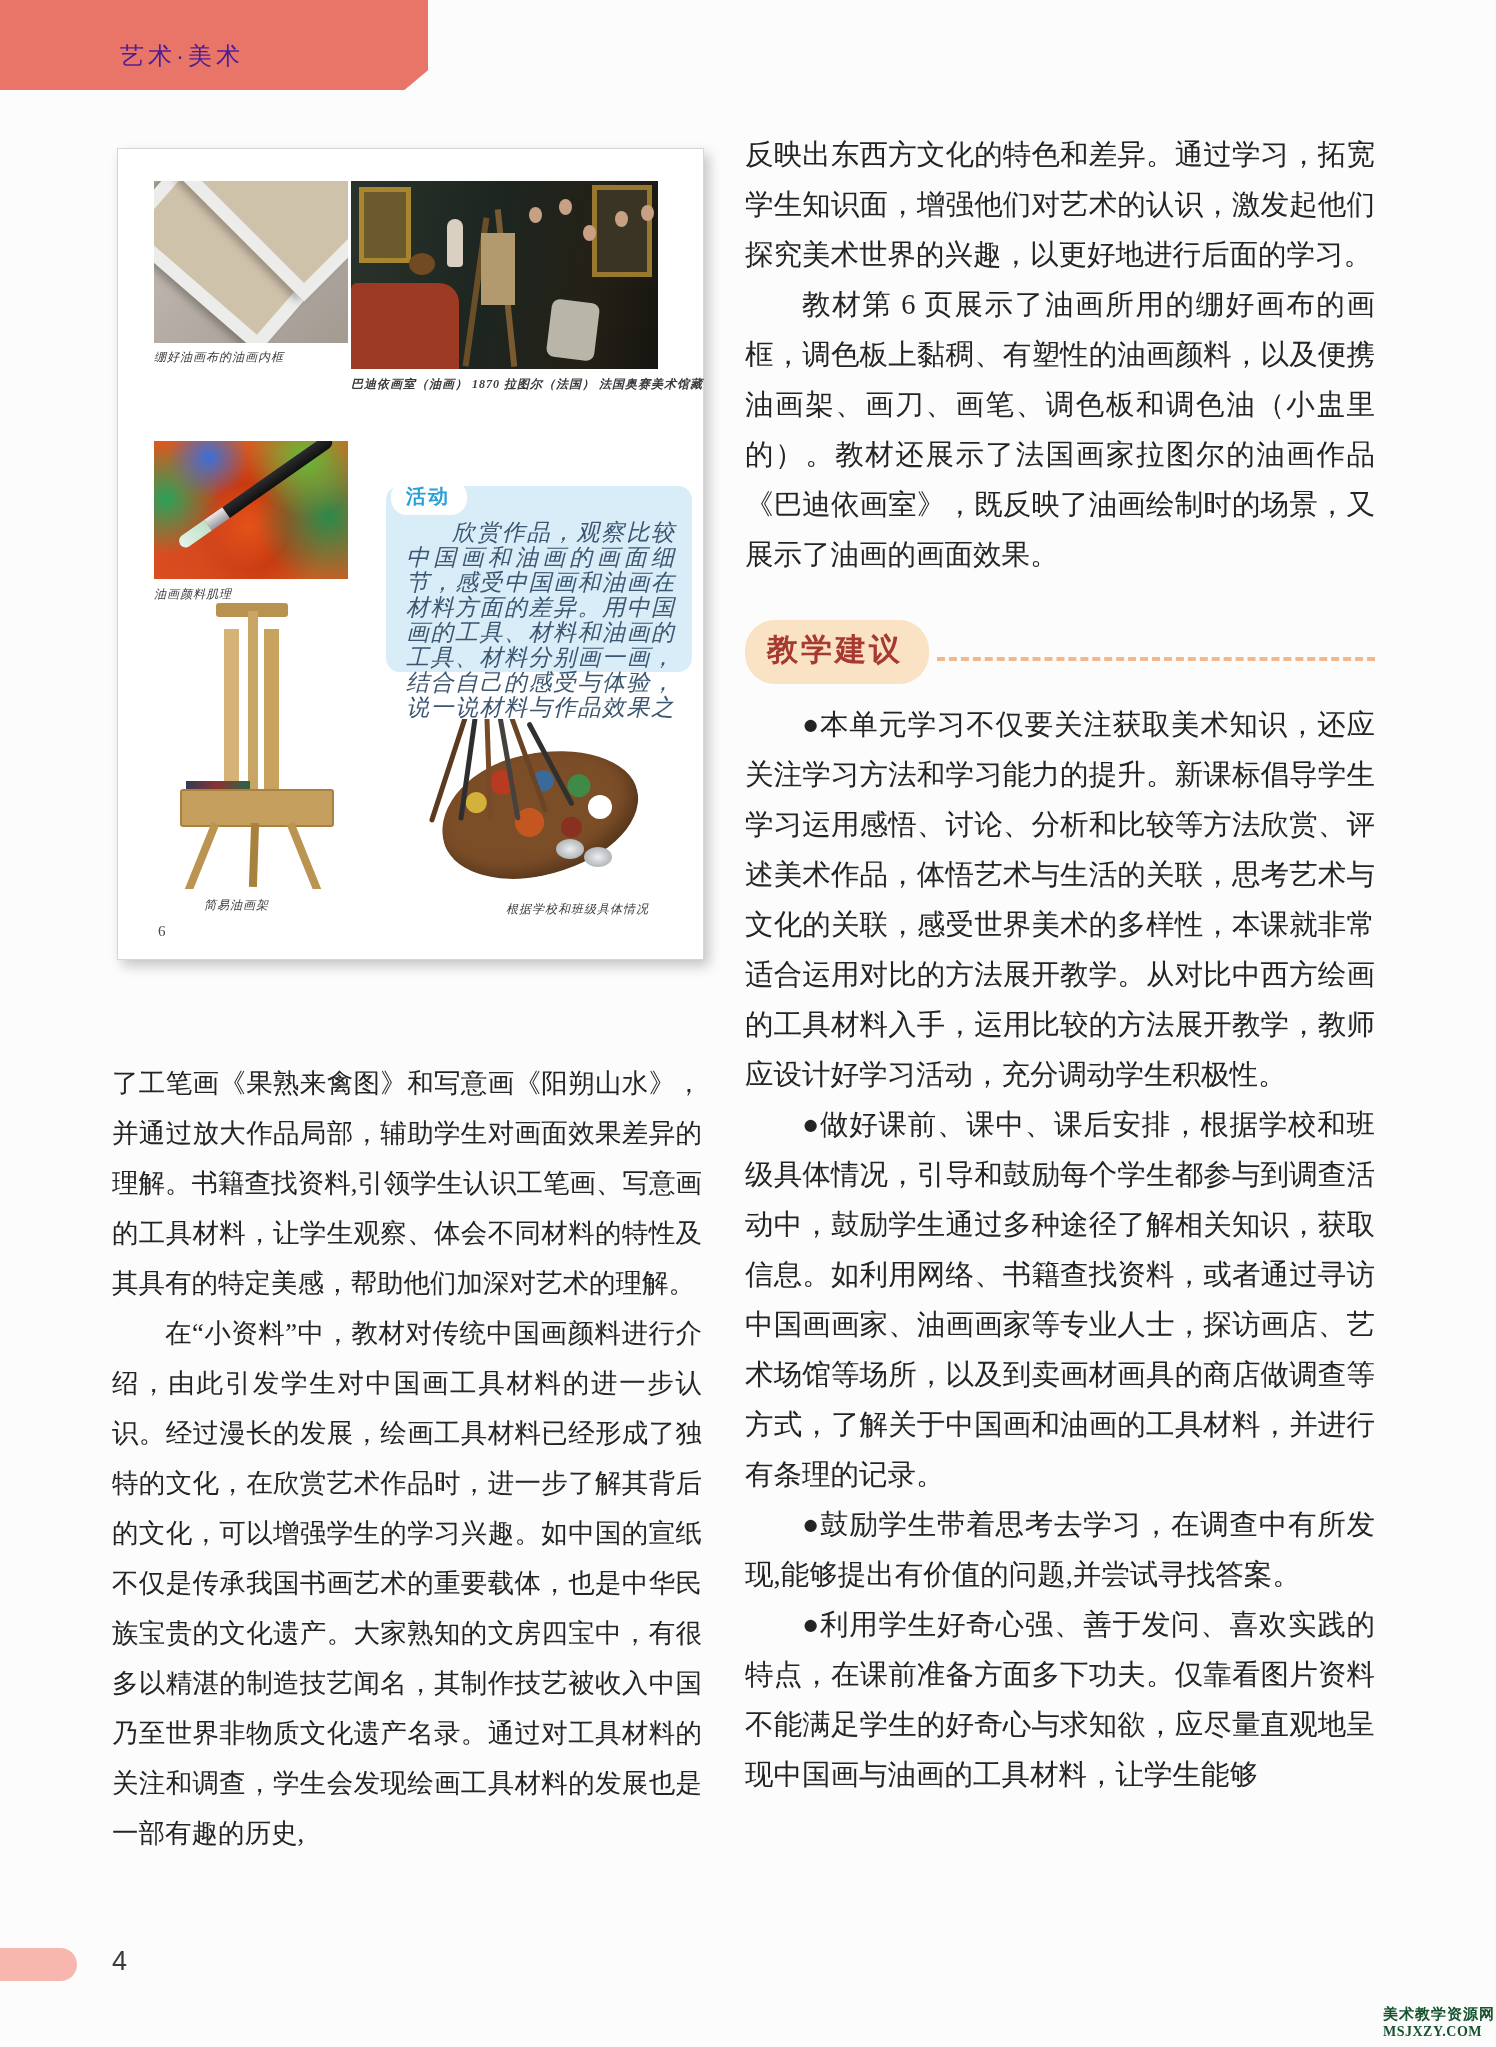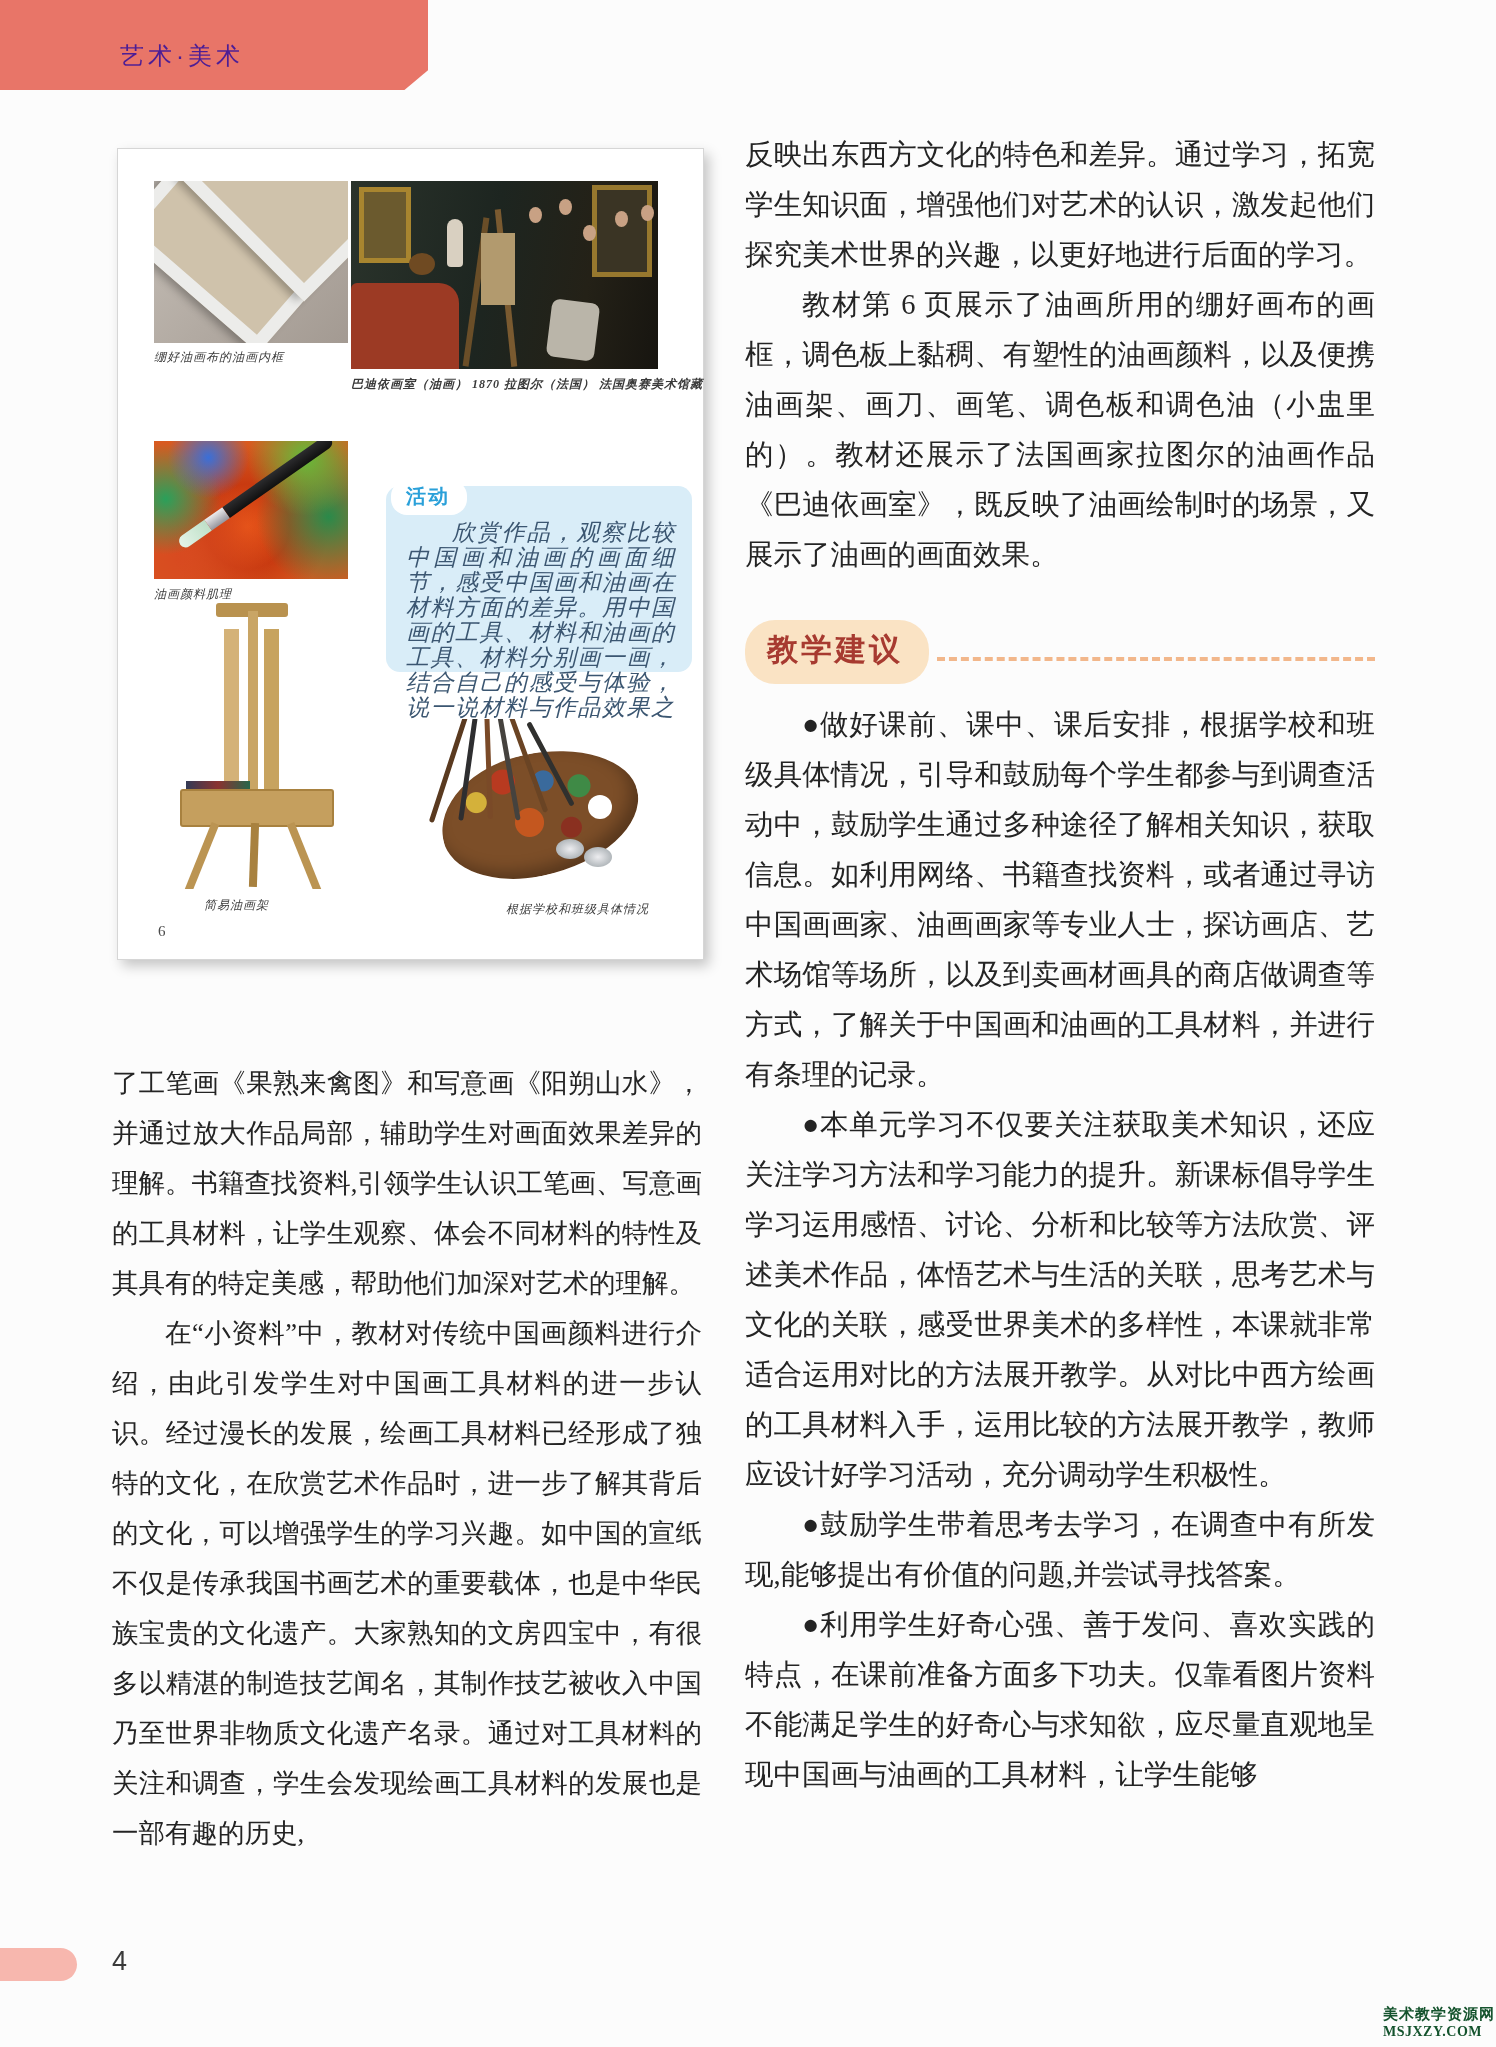--- a/index.html
+++ b/index.html
@@ -247,22 +247,22 @@
 
 <div class="right-col">
   <p>反映出东西方文化的特色和差异。通过学习，拓宽学生知识面，增强他们对艺术的认识，激发起他们探究美术世界的兴趣，以更好地进行后面的学习。</p>
   <p class="indent">教材第 6 页展示了油画所用的绷好画布的画框，调色板上黏稠、有塑性的油画颜料，以及便携油画架、画刀、画笔、调色板和调色油（小盅里的）。教材还展示了法国画家拉图尔的油画作品《巴迪依画室》，既反映了油画绘制时的场景，又展示了油画的画面效果。</p>
 
   <div class="suggest-row">
     <span class="suggest-pill">教学建议</span>
     <span class="suggest-dash"></span>
   </div>
 
+  <p class="indent">●本单元学习不仅要关注获取美术知识，还应关注学习方法和学习能力的提升。新课标倡导学生学习运用感悟、讨论、分析和比较等方法欣赏、评述美术作品，体悟艺术与生活的关联，思考艺术与文化的关联，感受世界美术的多样性，本课就非常适合运用对比的方法展开教学。从对比中西方绘画的工具材料入手，运用比较的方法展开教学，教师应设计好学习活动，充分调动学生积极性。</p>
   <p class="indent">●做好课前、课中、课后安排，根据学校和班级具体情况，引导和鼓励每个学生都参与到调查活动中，鼓励学生通过多种途径了解相关知识，获取信息。如利用网络、书籍查找资料，或者通过寻访中国画画家、油画画家等专业人士，探访画店、艺术场馆等场所，以及到卖画材画具的商店做调查等方式，了解关于中国画和油画的工具材料，并进行有条理的记录。</p>
-  <p class="indent">●本单元学习不仅要关注获取美术知识，还应关注学习方法和学习能力的提升。新课标倡导学生学习运用感悟、讨论、分析和比较等方法欣赏、评述美术作品，体悟艺术与生活的关联，思考艺术与文化的关联，感受世界美术的多样性，本课就非常适合运用对比的方法展开教学。从对比中西方绘画的工具材料入手，运用比较的方法展开教学，教师应设计好学习活动，充分调动学生积极性。</p>
   <p class="indent">●鼓励学生带着思考去学习，在调查中有所发现,能够提出有价值的问题,并尝试寻找答案。</p>
   <p class="indent">●利用学生好奇心强、善于发问、喜欢实践的特点，在课前准备方面多下功夫。仅靠看图片资料不能满足学生的好奇心与求知欲，应尽量直观地呈现中国画与油画的工具材料，让学生能够</p>
 </div>
 
 <div class="footer-pink-tab"></div>
 <div class="footer-page-number">4</div>
 <div class="watermark">
   <div class="wm1">美术教学资源网</div>
   <div class="wm2">MSJXZY.COM</div>
 </div>

